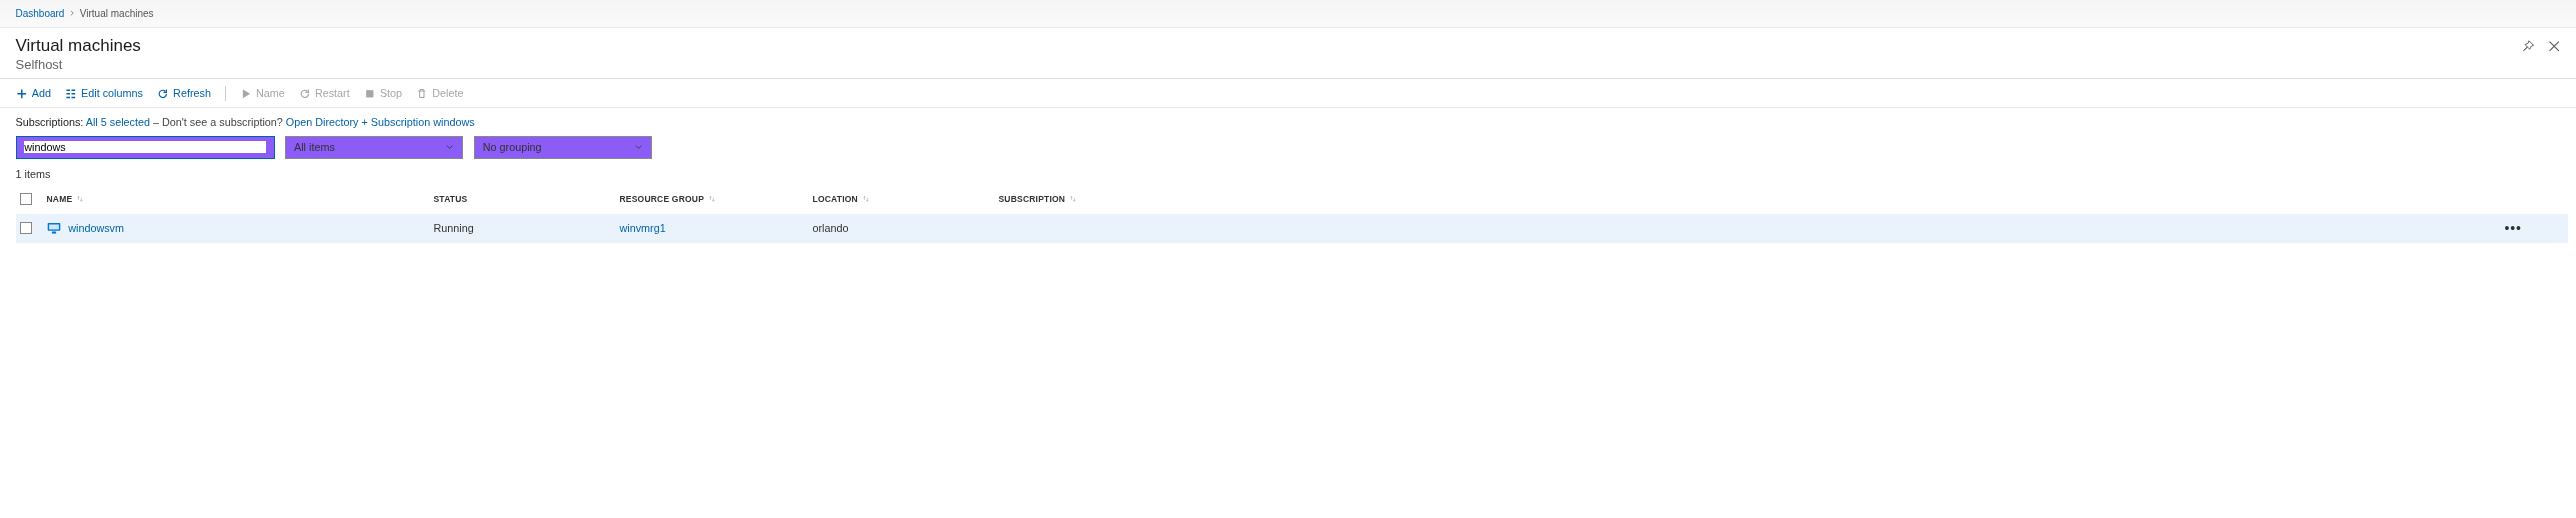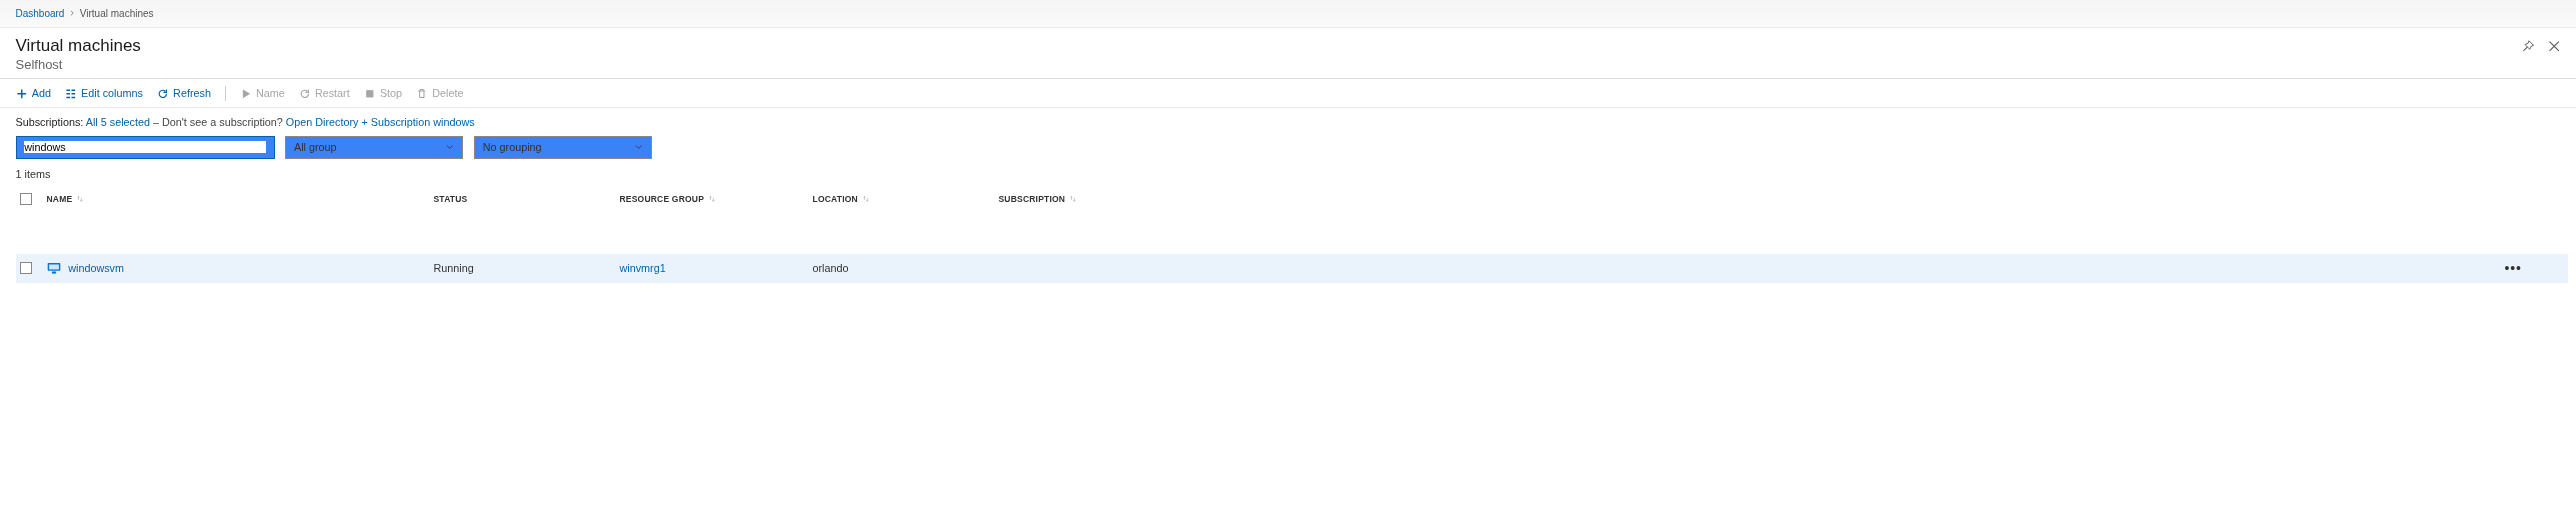--- a/index.html
+++ b/index.html
@@ -58,21 +58,21 @@
 
   .filters-row {
     display:flex;
     gap:10.8px;
     padding:3.1px 15.5px 6.2px 15.5px;
   }
   .filter-input, .filter-select {
     height:23px;
     border:0.8px solid #8a8886;
     font-size:10.8px;
-    background:#3b82f6;
+    background:#8b5cf6;
     display:flex; align-items:center;
     padding:0 7.7px;
   }
   .filter-input { width:259px; border:1.5px solid #0062a9; }
   .filter-input input { border:none; outline:none; width:100%; font-size:10.8px; font-family:inherit; }
   .filter-select { flex:0 0 auto; width:255px; justify-content:space-between; cursor:pointer; color:#323130; }
   .filter-select.narrow { width:178px; }
   .chev { width:9.3px; height:9.3px; }
 
   .count-row { padding:3.1px 15.5px 4.6px 15.5px; font-size:10.8px; color:#323130; }
@@ -91,21 +91,20 @@
     font-weight:600;
     letter-spacing:0.2px;
     color:#323130;
     text-transform:uppercase;
   }
   .col-head { display:flex; align-items:center; gap:3.9px; }
   .sort-ic { width:7.7px; height:7.7px; color:#999; }
   .grid-row {
     background:#eaf3fb;
     font-size:10.8px;
-    margin-top:40px;
   }
   .grid-row .cb-cell { display:flex; align-items:center; justify-content:flex-start; padding-left:4.6px; }
   .grid-row .name-cell { display:flex; align-items:center; gap:7.7px; }
   .vm-icon { width:14px; height:14px; }
   .link { color:#0062a9; cursor:pointer; }
   .more-cell { display:flex; justify-content:flex-end; padding-right:7.7px; }
   .checkbox {
     width:12.4px; height:12.4px; border:0.8px solid #8a8886; background:#fff; cursor:pointer;
   }
   .grid-header .cb-cell { padding-left:4.6px; }
@@ -193,21 +192,21 @@
   <a>All 5 selected</a>
   <span class="plain">– Don't see a subscription?</span>
   <a>Open Directory + Subscription windows</a>
 </div>
 
 <div class="filters-row">
   <div class="filter-input">
     <input type="text" value="windows" style="">
   </div>
   <div class="filter-select narrow">
-    <span>All group</span>
+    <span>All items</span>
     <svg class="chev" viewBox="0 0 16 16">
         <path d="M3 6l5 5 5-5" fill="none" stroke="#323130" stroke-width="1.4"></path>
       </svg>
   </div>
   <div class="filter-select narrow">
     <span>No grouping</span>
     <svg class="chev" viewBox="0 0 16 16">
         <path d="M3 6l5 5 5-5" fill="none" stroke="#323130" stroke-width="1.4"></path>
       </svg>
   </div>

